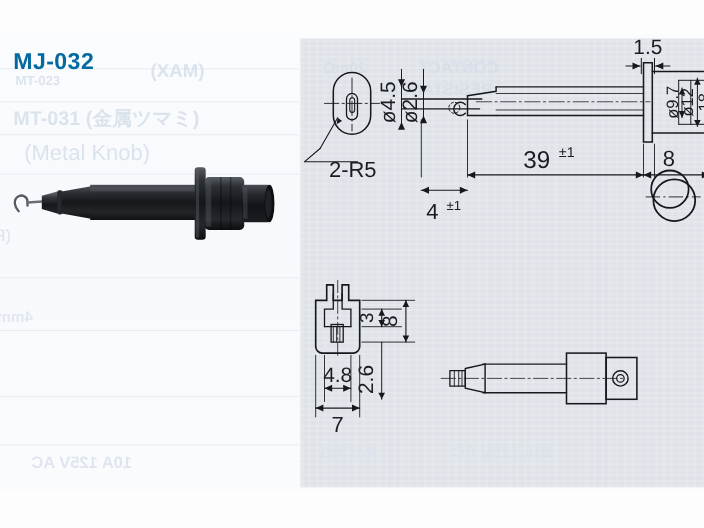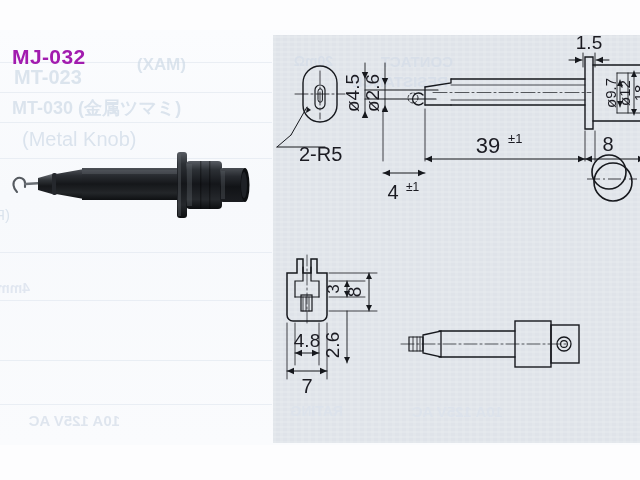--- a/index.html
+++ b/index.html
@@ -17,31 +17,31 @@
     background:linear-gradient(180deg,#fbfcfe 0%,#f7f9fc 40%,#fafbfd 100%);
     pointer-events:none;
   }
 
   
   .scanline{position:absolute;left:0;height:1px;background:#e6ebf2;opacity:.85;}
 
   
   .title{
     position:absolute;left:12px;top:45px;
-    font-size:21px;font-weight:bold;color:#a21caf;
+    font-size:21px;font-weight:bold;color:#0369a1;
     letter-spacing:.4px;
   }
 
   
   .bleed{
     position:absolute;color:#c9d6e4;opacity:.62;white-space:nowrap;
     font-weight:bold;pointer-events:none;
   }
   .bleed.mirror{transform:scaleX(-1);transform-origin:left center;}
-  .b1{left:14px;top:66px;font-size:20px;}
+  .b1{left:14px;top:66px;font-size:12px;}
   .b2{left:12px;top:96px;font-size:18px;}
   .b3{left:22px;top:128px;font-size:20px;font-weight:normal;}
   .b4{left:10px;top:206px;font-size:15px;font-weight:normal;}
   .b5{left:186px;top:55px;font-size:17px;}
   .b6{left:30px;top:280px;font-size:14px;color:#d3dcea;}
   .b7{left:120px;top:412px;font-size:15px;color:#cfd9e6;}
 
   .bleed-r{
     position:absolute;color:#d5dde8;opacity:.75;white-space:nowrap;
     pointer-events:none;transform:scaleX(-1);transform-origin:left center;
@@ -82,21 +82,21 @@
   <div class="scanline" style="top:62px;width:272px;"></div>
   <div class="scanline" style="top:92px;width:272px;"></div>
   <div class="scanline" style="top:122px;width:272px;"></div>
   <div class="scanline" style="top:158px;width:272px;"></div>
   <div class="scanline" style="top:252px;width:272px;"></div>
   <div class="scanline" style="top:300px;width:272px;"></div>
   <div class="scanline" style="top:360px;width:272px;"></div>
   <div class="scanline" style="top:404px;width:272px;"></div>
 
   <div class="bleed b1">MT-023</div>
-  <div class="bleed b2">MT-030 (金属ツマミ)</div>
+  <div class="bleed b2">MT-031 (金属ツマミ)</div>
   <div class="bleed b3">(Metal Knob)</div>
   <div class="bleed mirror b4">(Rectangle)</div>
   <div class="bleed mirror b5">(MAX)</div>
   <div class="bleed mirror b6">4mmA</div>
   <div class="bleed mirror b7">10A 125V AC</div>
 
   <div class="title">MJ-032</div>
 
   <div class="photo">
     <svg width="250" height="110" viewBox="0 0 250 110">

